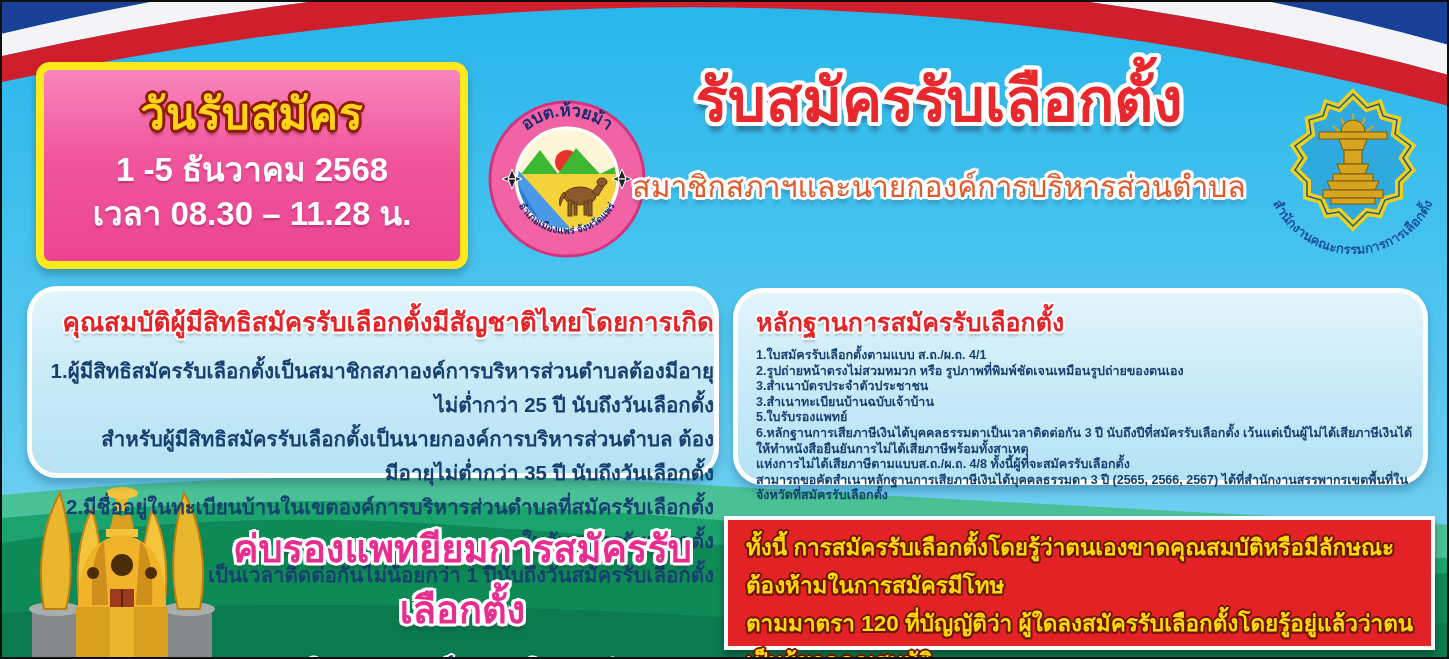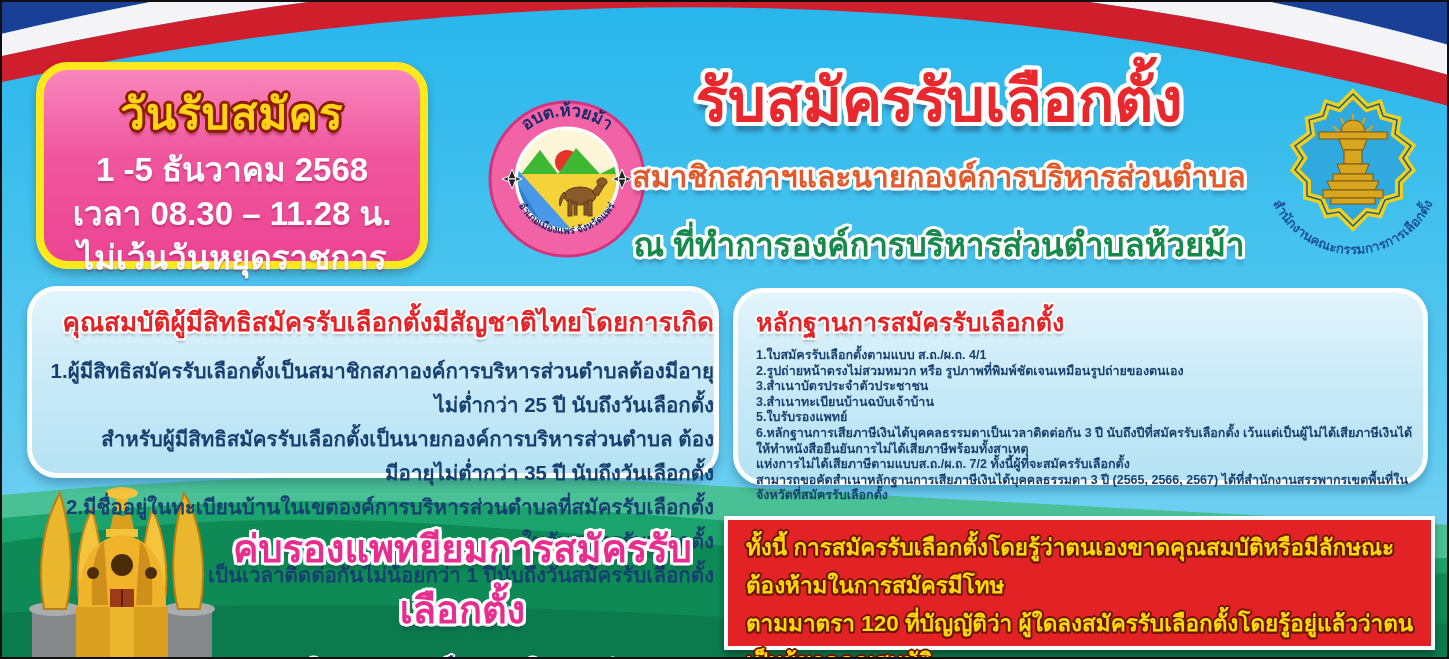--- a/index.html
+++ b/index.html
@@ -20,34 +20,34 @@
     0 9px 5px rgba(30,30,60,.45);}
   .ow3{text-shadow:3px 0 0 #fff,-3px 0 0 #fff,0 3px 0 #fff,0 -3px 0 #fff,
     2px 2px 0 #fff,-2px 2px 0 #fff,2px -2px 0 #fff,-2px -2px 0 #fff,
     3px 2px 0 #fff,-3px 2px 0 #fff,3px -2px 0 #fff,-3px -2px 0 #fff,
     0 6px 4px rgba(30,30,60,.4);}
   .ow2{text-shadow:2px 0 0 #fff,-2px 0 0 #fff,0 2px 0 #fff,0 -2px 0 #fff,
     1.5px 1.5px 0 #fff,-1.5px 1.5px 0 #fff,1.5px -1.5px 0 #fff,-1.5px -1.5px 0 #fff,
     0 4px 3px rgba(60,60,60,.35);}
 
   
-  .date-box{left:34px;top:60px;width:392px;height:207px;border-radius:32px;
+  .date-box{left:34px;top:60px;width:432px;height:207px;border-radius:14px;
     background:linear-gradient(180deg,#f886bd 0%,#f0569d 45%,#ec4493 100%);
     border:8px solid #ffe81c;box-sizing:border-box;box-shadow:0 5px 8px rgba(0,0,0,.25);
     text-align:center;}
   .date-title{font-size:44px;font-weight:bold;color:#ffd415;margin-top:8px;letter-spacing:1px;
     text-shadow:3px 0 0 #8d1c03,-3px 0 0 #8d1c03,0 3px 0 #8d1c03,0 -3px 0 #8d1c03,
     2px 2px 0 #8d1c03,-2px 2px 0 #8d1c03,2px -2px 0 #8d1c03,-2px -2px 0 #8d1c03,0 5px 3px rgba(90,10,0,.5);}
   .date-line{font-size:33px;font-weight:bold;color:#ffffff;line-height:44px;
     text-shadow:0 2px 2px rgba(140,20,80,.45);}
 
   
   .title-block{left:612px;top:50px;width:650px;text-align:center;}
   .main-title{font-size:60px;font-weight:bold;color:#e8282d;}
-  .sub-title{font-size:30px;font-weight:bold;color:#e25a2c;margin-top:6px;}
+  .sub-title{font-size:30px;font-weight:normal;color:#e25a2c;margin-top:16px;}
   .loc-title{font-size:33px;font-weight:bold;color:#17894c;margin-top:18px;}
 
   
   .info-box{border-radius:30px;border:5px solid #fdfdfd;box-sizing:border-box;
     background:linear-gradient(180deg,#e2f4fc 0%,#c6e9f7 55%,#b6e2f4 100%);
     box-shadow:0 6px 8px rgba(20,60,90,.3);}
   .box-left{left:25px;top:284px;width:692px;height:192px;padding:10px 0 0 16px;text-align:right;}
   .box-right{left:731px;top:286px;width:695px;height:197px;padding:9px 0 12px 18px;}
   .box-title{font-size:26px;font-weight:bold;color:#e22328;display:inline-block;}
   .box-title.small{font-size:25px;}
@@ -113,21 +113,20 @@
     <circle cx="110" cy="136" r="2" fill="#f3c43c"></circle>
     <rect x="58" y="130" width="92" height="50" fill="#e9b62e"></rect>
     <rect x="58" y="130" width="34" height="50" fill="#d99f1f"></rect>
     <rect x="116" y="130" width="34" height="50" fill="#d99f1f"></rect>
   </svg>
 
   <div class="abs date-box">
     <div class="date-title">วันรับสมัคร</div>
     <div class="date-line">1 -5  ธันวาคม  2568</div>
     <div class="date-line">เวลา  08.30 – 11.28 น.</div>
-    <div class="date-line">ไม่เว้นวันหยุดราชการ</div>
   </div>
 
   <svg class="abs" style="left:486px;top:98px;" width="158" height="158" viewBox="0 0 158 158">
     <defs>
       <path id="arcTop" d="M 16,79 A 63,63 0 0 1 142,79"></path>
       <path id="arcBot" d="M 24,79 A 55,55 0 0 0 134,79"></path>
       <clipPath id="innerClip">
           <circle cx="79" cy="79" r="49"></circle>
         </clipPath>
     </defs>
@@ -165,21 +164,20 @@
       <textPath href="#arcTop" startOffset="50%" text-anchor="middle">อบต.ห้วยม้า</textPath>
     </text>
     <text font-size="10" font-weight="bold" fill="#1b2a6b">
       <textPath href="#arcBot" startOffset="50%" text-anchor="middle">อำเภอเมืองแพร่ จังหวัดแพร่</textPath>
     </text>
   </svg>
 
   <div class="abs title-block">
     <div class="main-title ow4">รับสมัครรับเลือกตั้ง</div>
     <div class="sub-title ow3">สมาชิกสภาฯและนายกองค์การบริหารส่วนตำบล</div>
-    <div class="loc-title ow3">ณ ที่ทำการองค์การบริหารส่วนตำบลห้วยม้า</div>
   </div>
 
   <svg class="abs" style="left:1258px;top:76px;" width="186" height="196" viewBox="0 0 186 196">
     <defs>
       <path id="ectArc" d="M 5,88 A 88,88 0 0 0 181,88"></path>
     </defs>
     <g transform="translate(93,88)">
       <path d="M0,-72 L14,-58 L26,-62 L30,-50 L44,-46 L42,-32 L58,-20 L50,-8 L58,4 L46,16 L46,30 L32,34 L26,48 L14,46 L0,60 L-14,46 L-26,48 L-32,34 L-46,30 L-46,16 L-58,4 L-50,-8 L-58,-20 L-42,-32 L-44,-46 L-30,-50 L-26,-62 L-14,-58 Z" fill="#2fa9de" stroke="#f2cf1d" stroke-width="8"></path>
       <path d="M0,-72 L14,-58 L26,-62 L30,-50 L44,-46 L42,-32 L58,-20 L50,-8 L58,4 L46,16 L46,30 L32,34 L26,48 L14,46 L0,60 L-14,46 L-26,48 L-32,34 L-46,30 L-46,16 L-58,4 L-50,-8 L-58,-20 L-42,-32 L-44,-46 L-30,-50 L-26,-62 L-14,-58 Z" fill="none" stroke="#1c5a86" stroke-width="1.5"></path>
       <g fill="#d8a520" stroke="#7a5a08" stroke-width="1">
@@ -218,21 +216,21 @@
 
   <div class="abs info-box box-right">
     <div class="box-title small ow2">หลักฐานการสมัครรับเลือกตั้ง</div>
     <div class="evid-lines">
         <div>1.ใบสมัครรับเลือกตั้งตามแบบ ส.ถ./ผ.ถ. 4/1</div>
         <div>2.รูปถ่ายหน้าตรงไม่สวมหมวก หรือ รูปภาพที่พิมพ์ชัดเจนเหมือนรูปถ่ายของตนเอง</div>
         <div>3.สำเนาบัตรประจำตัวประชาชน</div>
         <div>3.สำเนาทะเบียนบ้านฉบับเจ้าบ้าน</div>
         <div>5.ใบรับรองแพทย์</div>
         <div>6.หลักฐานการเสียภาษีเงินได้บุคคลธรรมดาเป็นเวลาติดต่อกัน 3 ปี นับถึงปีที่สมัครรับเลือกตั้ง เว้นแต่เป็นผู้ไม่ได้เสียภาษีเงินได้ ให้ทำหนังสือยืนยันการไม่ได้เสียภาษีพร้อมทั้งสาเหตุ</div>
-        <div>แห่งการไม่ได้เสียภาษีตามแบบส.ถ./ผ.ถ. 7/2 ทั้งนี้ผู้ที่จะสมัครรับเลือกตั้ง</div>
+        <div>แห่งการไม่ได้เสียภาษีตามแบบส.ถ./ผ.ถ. 4/8 ทั้งนี้ผู้ที่จะสมัครรับเลือกตั้ง</div>
         <div>สามารถขอคัดสำเนาหลักฐานการเสียภาษีเงินได้บุคคลธรรมดา 3 ปี (2565, 2566, 2567) ได้ที่สำนักงานสรรพากรเขตพื้นที่ในจังหวัดที่สมัครรับเลือกตั้ง</div>
       </div>
   </div>
 
   <div class="abs fees">
     <div class="fee-title ow3">ค่บรองแพทยียมการสมัครรับเลือกตั้ง</div>
     <div class="fee-items">
         <div class="ow2">1.สมาชิกสภาองค์การบริหารส่วนตำบล 1,000 บาท</div>
       </div>
   </div>

